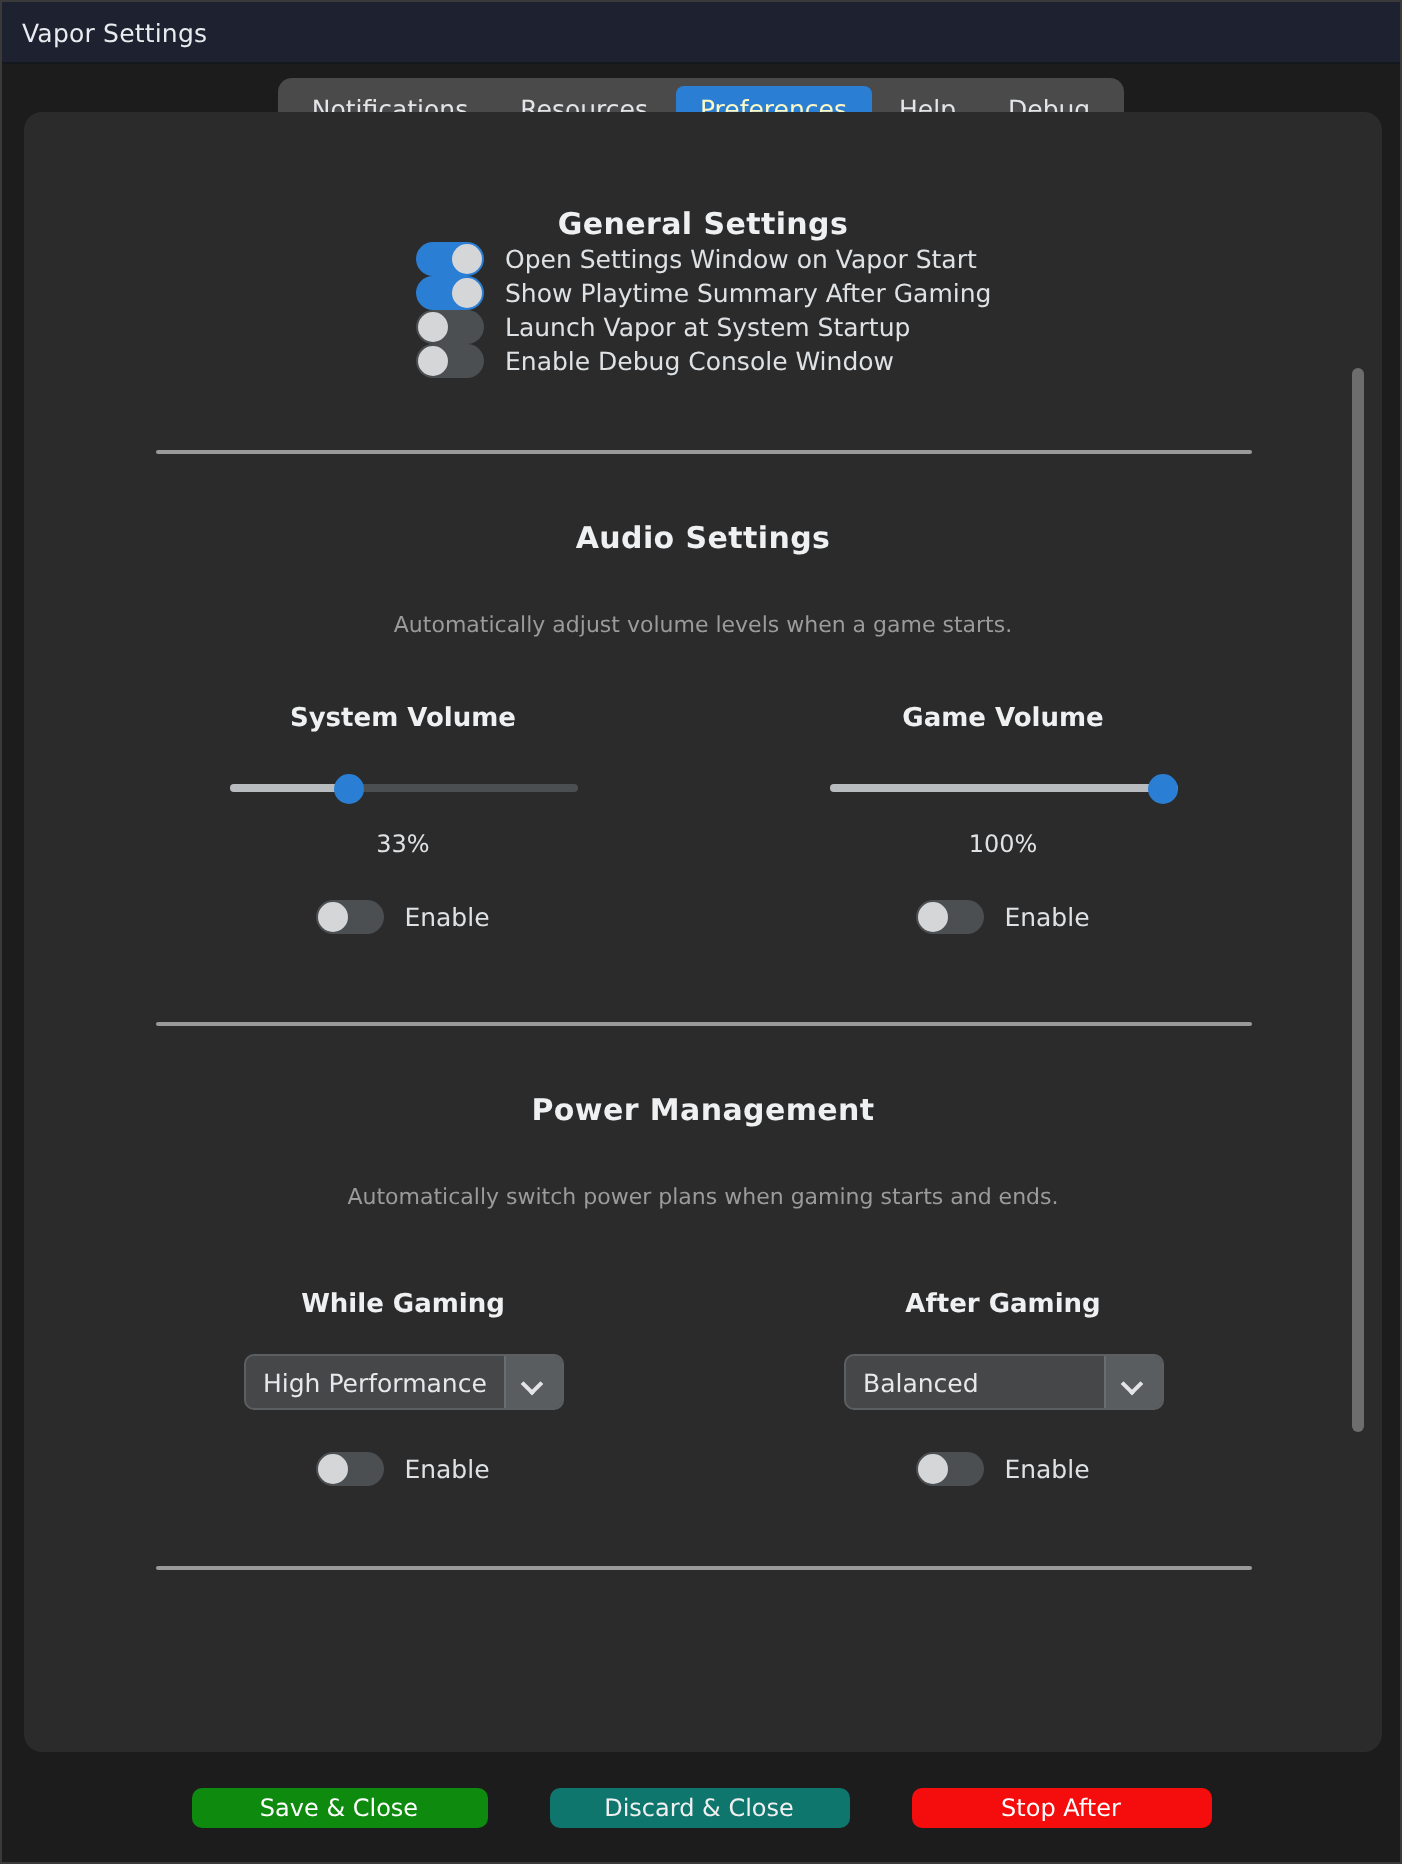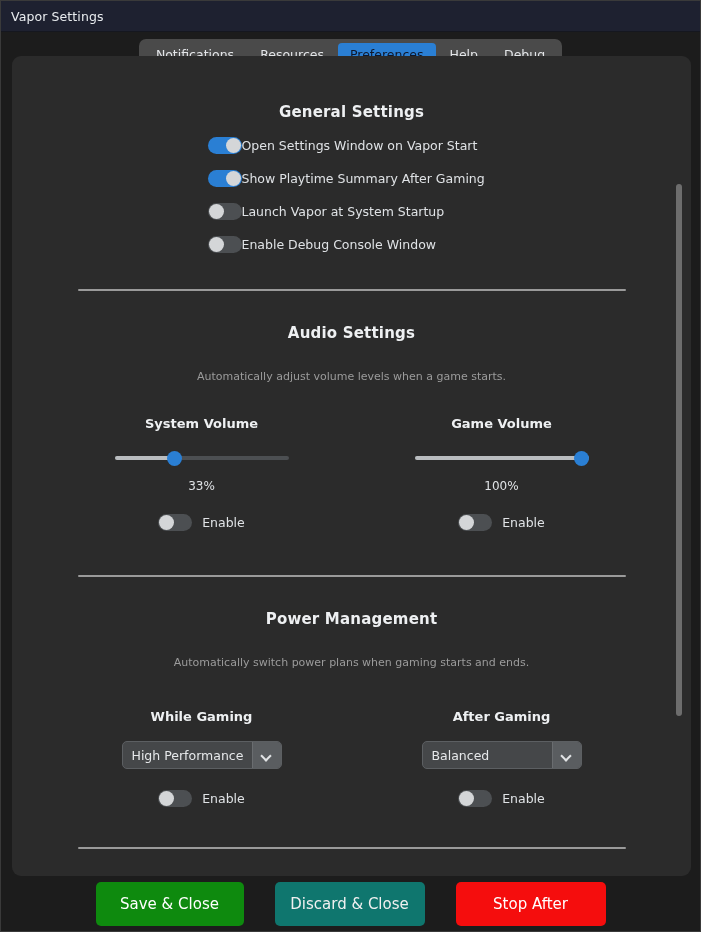--- a/index.html
+++ b/index.html
@@ -60,21 +60,21 @@
   .tab {
     font-size: 12.5px;
     color: #e3e5e8;
     padding: 4px 12px;
     border-radius: 4px;
     white-space: nowrap;
     cursor: pointer;
   }
   .tab.active {
     background: #2a7fd4;
-    color: #0f172a;
+    color: #fef9c3;
   }
 
   
   .panel {
     position: absolute;
     left: 11px;
     top: 55px;
     width: 679px;
     height: 820px;
     background: #2b2b2b;
@@ -150,21 +150,21 @@
     width: 15px;
     height: 15px;
     border-radius: 50%;
     background: #d4d6d8;
   }
   .toggle.on .knob { left: 18px; }
 
   .toggle-row {
     display: flex;
     align-items: center;
-    margin-top: 16px;
+    gap: 11px;
   }
   .toggle-row .lbl {
     font-size: 12.5px;
     color: #dfe2e5;
   }
 
   .general-list {
     width: 300px;
     margin: 0 auto;
     padding-left: 6px;
@@ -291,24 +291,24 @@
     top: 876px;
     width: 699px;
     height: 54px;
     background: #1c1c1c;
     display: flex;
     align-items: center;
     justify-content: center;
     gap: 31px;
   }
   .btn {
-    height: 44px;
+    height: 20px;
     border-radius: 5px;
     border: none;
-    font-size: 15px;
+    font-size: 12px;
     color: #ffffff;
     font-family: "DejaVu Sans", "Liberation Sans", sans-serif;
     cursor: pointer;
     padding: 0 10px;
   }
   .btn-save { width: 148px; background: #0e8a0e; }
   .btn-discard { width: 150px; background: #0f766e; color: #f0f0f0; }
   .btn-stop { width: 150px; background: #f50d0d; }
 </style>
 </head>

